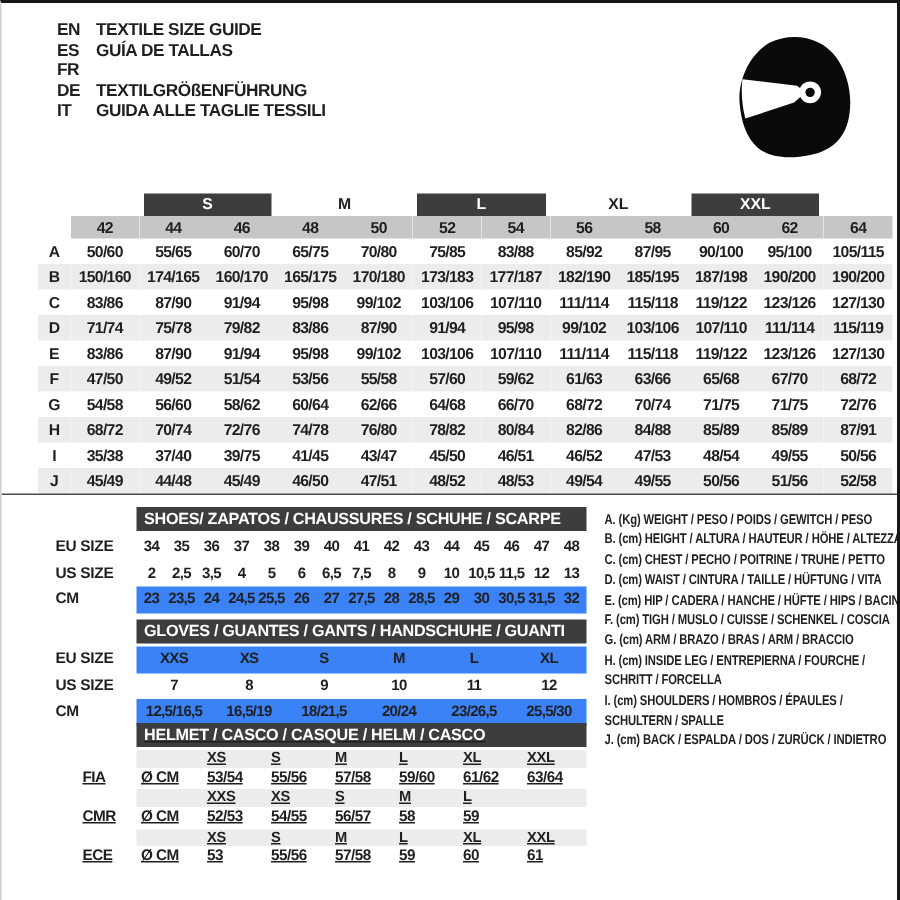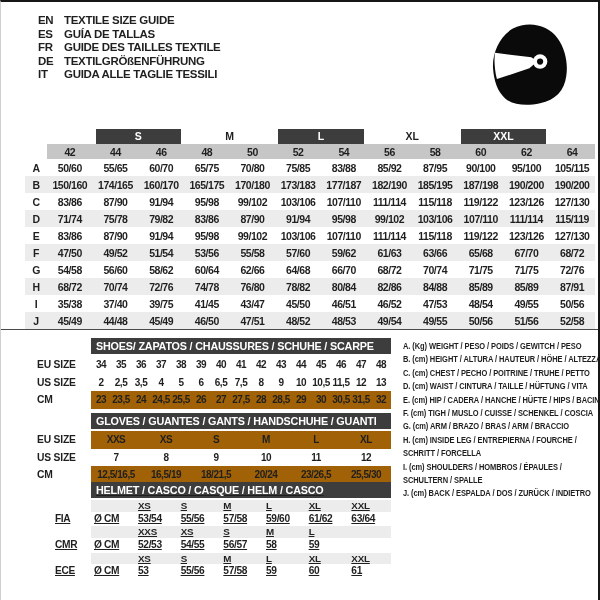--- a/index.html
+++ b/index.html
@@ -31,21 +31,21 @@
   .divider{position:absolute;top:327px;left:0;width:600px;height:1px;background:#4a4a4a;}
 
   
   .section{position:absolute;left:36px;width:354px;display:grid;grid-template-columns:54px 300px;}
   #shoes{top:336px;} #gloves{top:411px;} #helmet{top:480px;text-decoration:underline;}
   .sec-title{grid-column:2 / -1;height:16px;line-height:16px;background:#3d3d3d;color:#fff;
              font-size:10.8px;font-weight:700;padding-left:5px;letter-spacing:-0.2px;margin-bottom:2px;}
   .row-label{font-size:10.3px;font-weight:700;line-height:17.5px;letter-spacing:-0.2px;}
   .vals{display:grid;height:17.5px;line-height:17.5px;text-align:center;
         font-size:10px;font-weight:700;letter-spacing:-0.45px;white-space:nowrap;}
-  .vals.shaded{background:#a16207;}
+  .vals.shaded{background:#3b82f6;}
   .vcell{overflow:hidden;}
 
   
   #helmet{grid-template-columns:54px 44px repeat(6,1fr);}
   .hs{background:#ececec;height:11.5px;line-height:11.5px;font-size:9.8px;font-weight:700;
       text-align:left;padding-left:3px;letter-spacing:-0.2px;white-space:nowrap;overflow:hidden;}
   .hv{height:14.8px;line-height:14.8px;font-size:10.2px;font-weight:700;text-align:left;
       padding-left:3px;letter-spacing:-0.35px;white-space:nowrap;overflow:hidden;}
   .hlbl{background:#fff;padding-left:18px;}
 
@@ -62,21 +62,20 @@
       <div class="lang-row">
         <div class="lang-code">EN</div>
         <div class="lang-title">TEXTILE SIZE GUIDE</div>
       </div>
       <div class="lang-row">
         <div class="lang-code">ES</div>
         <div class="lang-title">GUÍA DE TALLAS</div>
       </div>
       <div class="lang-row">
         <div class="lang-code">FR</div>
-        <div class="lang-title">GUIDE DES TAILLES TEXTILE</div>
       </div>
       <div class="lang-row">
         <div class="lang-code">DE</div>
         <div class="lang-title">TEXTILGRÖßENFÜHRUNG</div>
       </div>
       <div class="lang-row">
         <div class="lang-code">IT</div>
         <div class="lang-title">GUIDA ALLE TAGLIE TESSILI</div>
       </div>
     </div>

